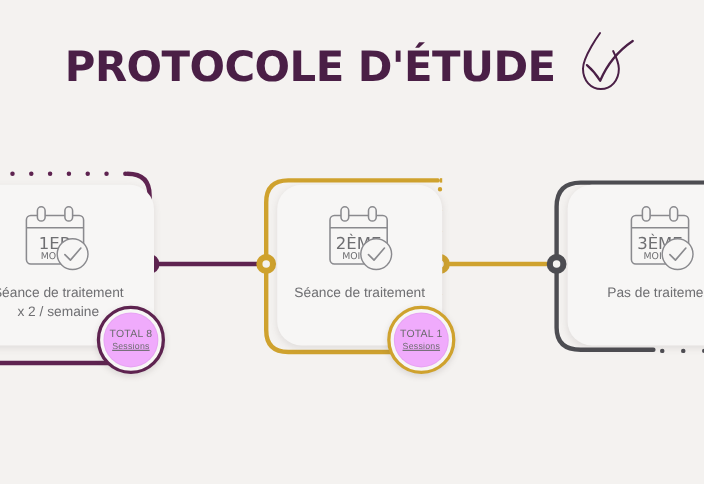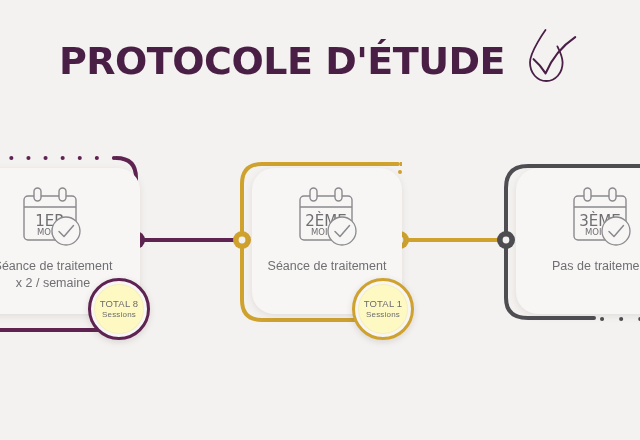--- a/index.html
+++ b/index.html
@@ -62,26 +62,26 @@
   .badge{
     position:absolute;
     width:62px;height:62px;border-radius:50%;
     background:#f7f6f5;
     display:flex;flex-direction:column;align-items:center;justify-content:center;
     box-sizing:border-box;
     box-shadow:0 2px 6px rgba(90,80,80,0.18);
   }
   .badge .inner{
     width:50px;height:50px;border-radius:50%;
-    background:#fef9c3;
+    background:#f0abfc;
     display:flex;flex-direction:column;align-items:center;justify-content:center;
     box-shadow:inset 0 0 0 1px rgba(0,0,0,0.04);
   }
   .badge .b-top{font-size:9.5px;color:#6b6b6e;line-height:1.15;letter-spacing:.2px;}
-  .badge .b-bot{font-size:8px;color:#6b6b6e;line-height:1.15;letter-spacing:.2px;}
+  .badge .b-bot{font-size:8px;color:#6b6b6e;line-height:1.15;letter-spacing:.2px;text-decoration:underline;}
   #badge-1{left:88px;top:278px;border:3px solid #5e2350;}
   #badge-2{left:352px;top:278px;border:3px solid #cfa22e;}
 </style>
 </head>
 <body>
 
 <div id="stage">
 
   <div class="title-row">
     <div class="title-text">PROTOCOLE D'ÉTUDE</div>

